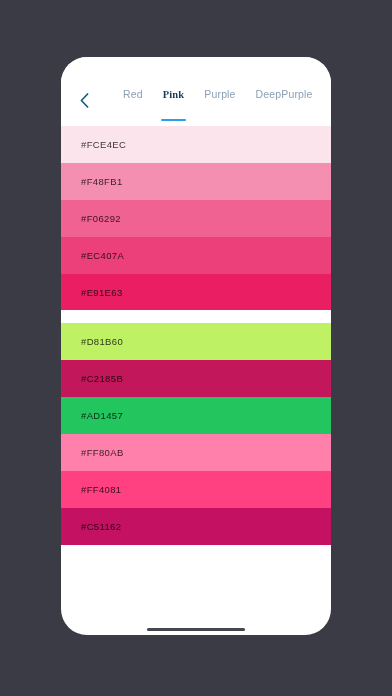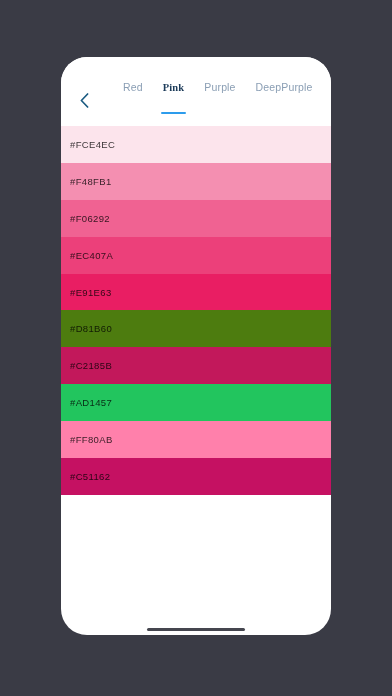--- a/index.html
+++ b/index.html
@@ -37,21 +37,21 @@
   #back-btn {
     position:absolute;
     left:8px; top:30px;
     width:30px; height:26px;
     display:flex; align-items:center; justify-content:center;
     cursor:pointer;
   }
   #back-btn svg { display:block; }
   #tabstrip {
     position:absolute;
-    left:52px; top:21px;
+    left:52px; top:28px;
     right:0;
     height:41px;
     display:flex;
     align-items:flex-start;
     overflow:hidden;
     white-space:nowrap;
   }
   .tab {
     position:relative;
     flex:0 0 auto;
@@ -90,21 +90,21 @@
   #color-list {
     flex:1 1 auto;
     display:flex;
     flex-direction:column;
     overflow:hidden;
   }
   .color-row {
     flex:0 0 36.9px;
     display:flex;
     align-items:center;
-    padding-left:9px;
+    padding-left:20px;
     cursor:pointer;
   }
   .color-row .hex {
     font-size:9.5px;
     letter-spacing:0.35px;
     color:rgba(0,0,0,0.78);
     font-family:"Liberation Sans", sans-serif;
   }
   
   #home-indicator-wrap {
@@ -176,31 +176,34 @@
         </div>
         <div class="color-row" style="background: rgb(240, 98, 146);">
           <span class="hex">#F06292</span>
         </div>
         <div class="color-row" style="background: rgb(236, 64, 122);">
           <span class="hex">#EC407A</span>
         </div>
         <div class="color-row" style="background: rgb(233, 30, 99);">
           <span class="hex">#E91E63</span>
         </div>
-        <div class="color-row" style="background: #4d7c0f;">
+        <div class="color-row" style="background: #bef264; margin-top: 13px;">
           <span class="hex">#D81B60</span>
         </div>
         <div class="color-row" style="background: rgb(194, 24, 91);">
           <span class="hex">#C2185B</span>
         </div>
         <div class="color-row" style="background: #22c55e;">
           <span class="hex">#AD1457</span>
         </div>
         <div class="color-row" style="background: rgb(255, 128, 171);">
           <span class="hex">#FF80AB</span>
+        </div>
+        <div class="color-row" style="background: rgb(255, 64, 129);">
+          <span class="hex">#FF4081</span>
         </div>
         <div class="color-row" style="background: rgb(197, 17, 98);">
           <span class="hex">#C51162</span>
         </div>
       </div>
 
     <div id="home-indicator-wrap">
       <div id="home-indicator" style="background: rgb(69, 70, 79);"></div>
     </div>
 

